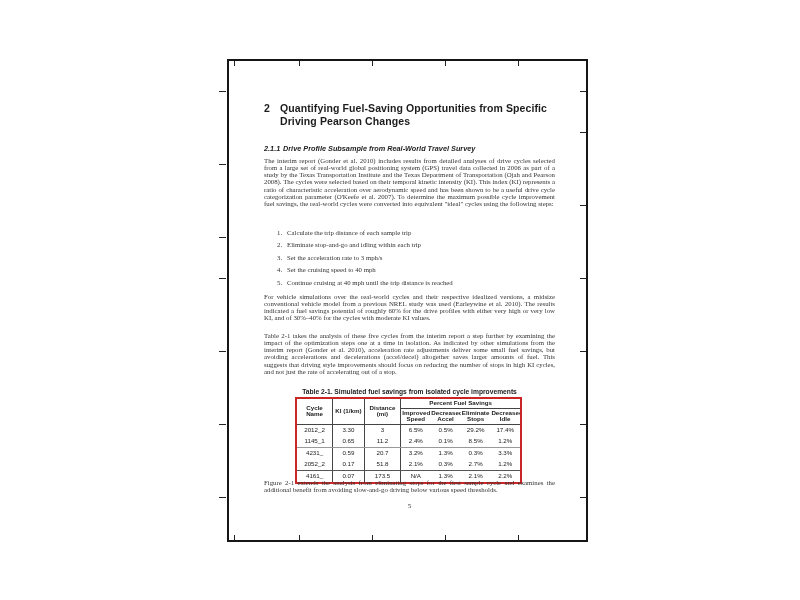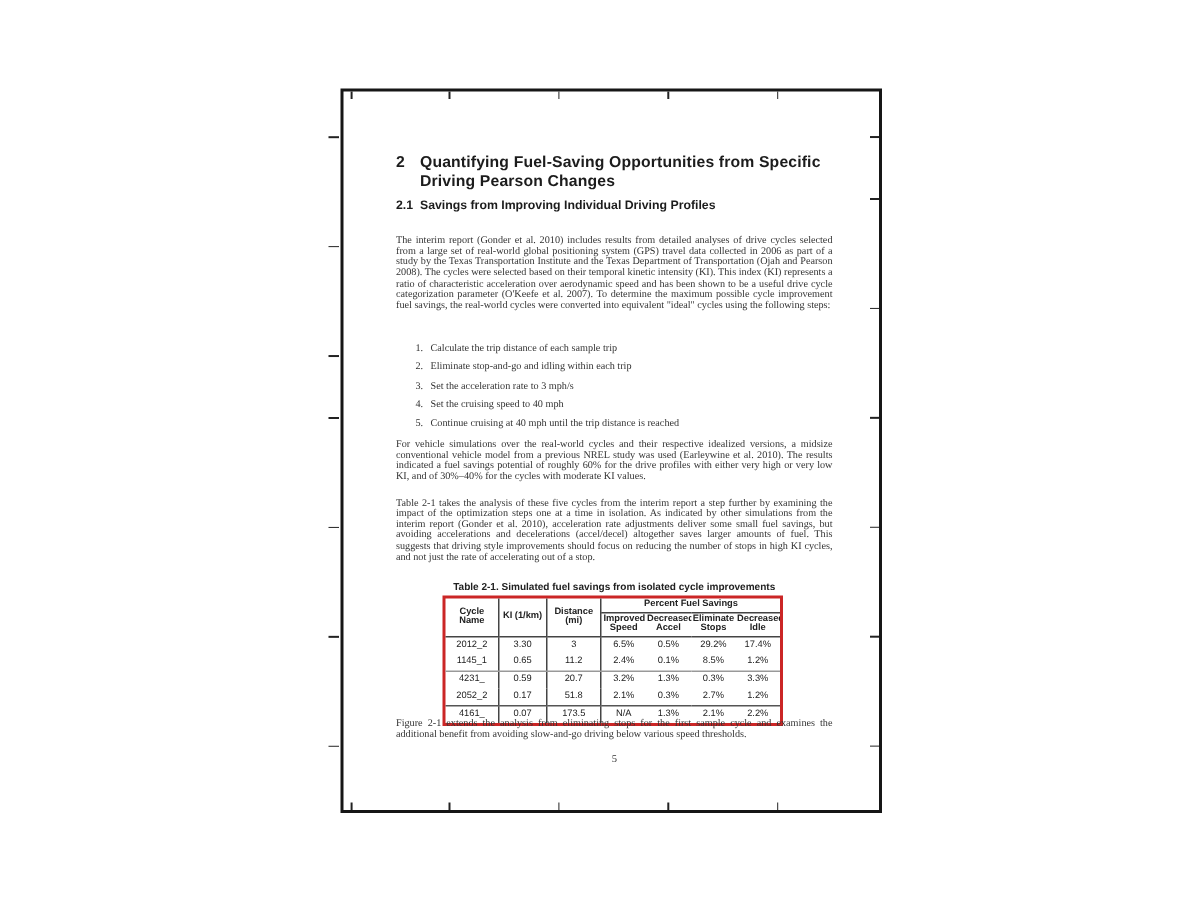--- a/index.html
+++ b/index.html
@@ -114,25 +114,25 @@
   <div class="ticks-top"></div>
   <div class="ticks-bottom"></div>
   <div class="ticks-left"></div>
   <div class="ticks-right"></div>
 
   <div class="abs h1">
     <span>2</span>
     <span>Quantifying Fuel-Saving Opportunities from Specific Driving Pearson Changes</span>
   </div>
 
-  <div class="abs h2">
-    <span>2.1</span>
-    <span>Savings from Improving Individual Driving Profiles</span>
-  </div>
-
+
+  <div class="abs h3">
+    <span>2.1.1</span>
+    <span>Drive Profile Subsample from Real-World Travel Survey</span>
+  </div>
 
   <div class="abs body-text p1">The interim report (Gonder et al. 2010) includes results from detailed analyses of drive cycles selected from a large set of real-world global positioning system (GPS) travel data collected in 2006 as part of a study by the Texas Transportation Institute and the Texas Department of Transportation (Ojah and Pearson 2008). The cycles were selected based on their temporal kinetic intensity (KI). This index (KI) represents a ratio of characteristic acceleration over aerodynamic speed and has been shown to be a useful drive cycle categorization parameter (O'Keefe et al. 2007). To determine the maximum possible cycle improvement fuel savings, the real-world cycles were converted into equivalent "ideal" cycles using the following steps:</div>
 
   <div class="abs steps">
     <div class="step">
       <span>1.</span>
       <span>Calculate the trip distance of each sample trip</span>
     </div>
     <div class="step">
       <span>2.</span>

